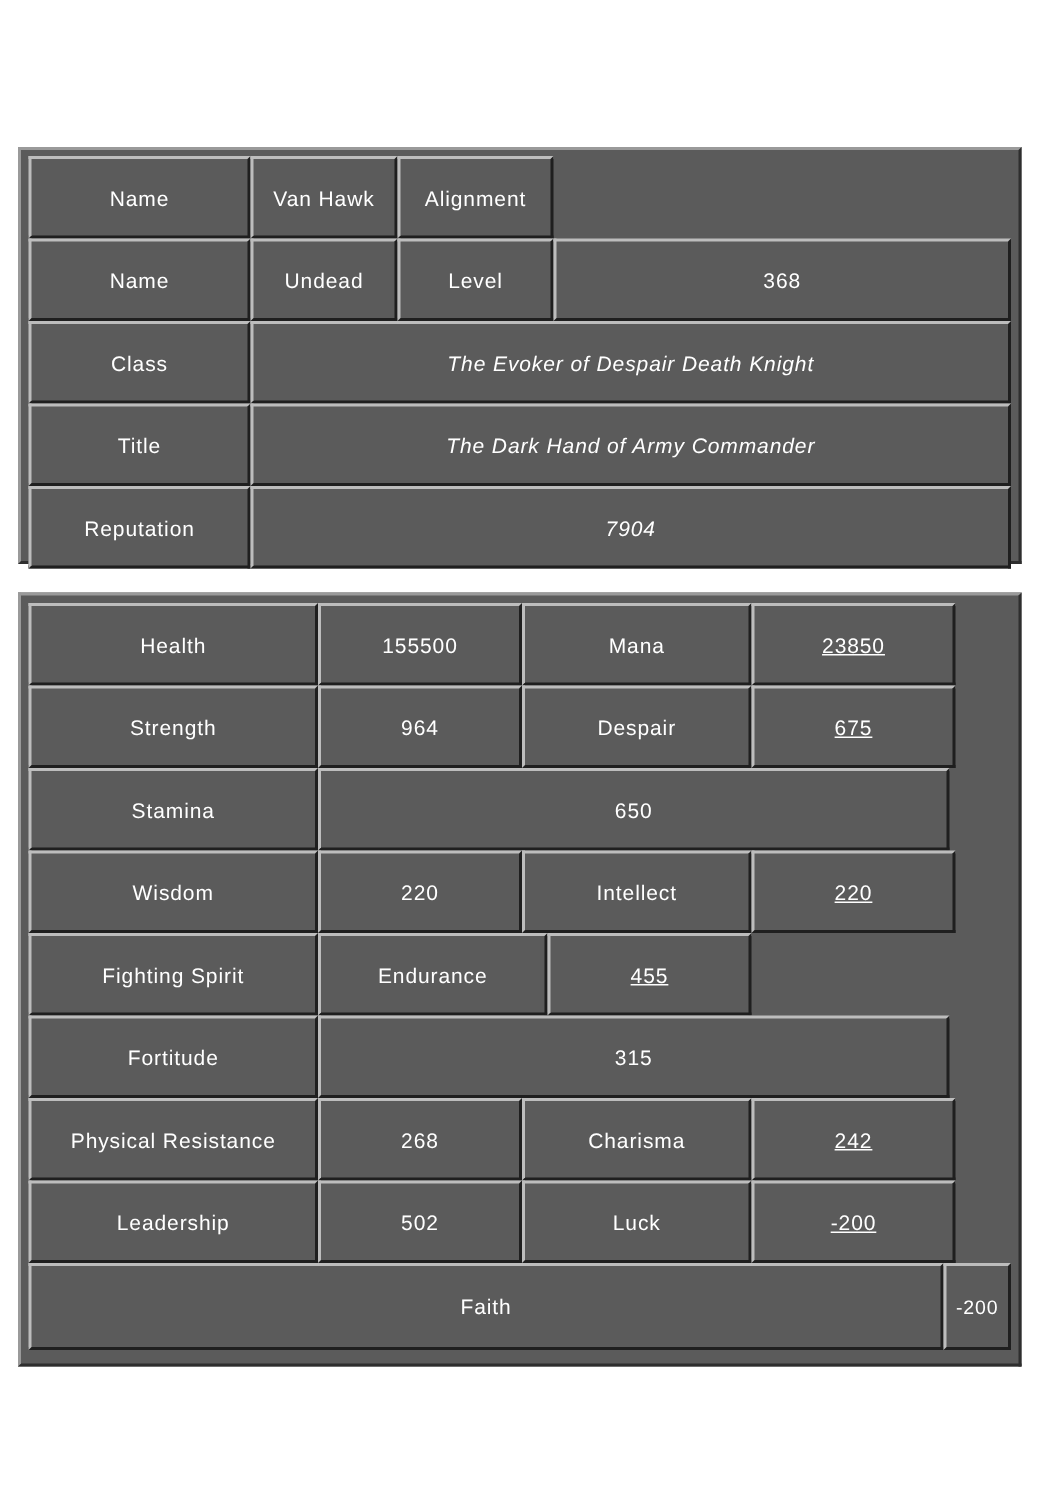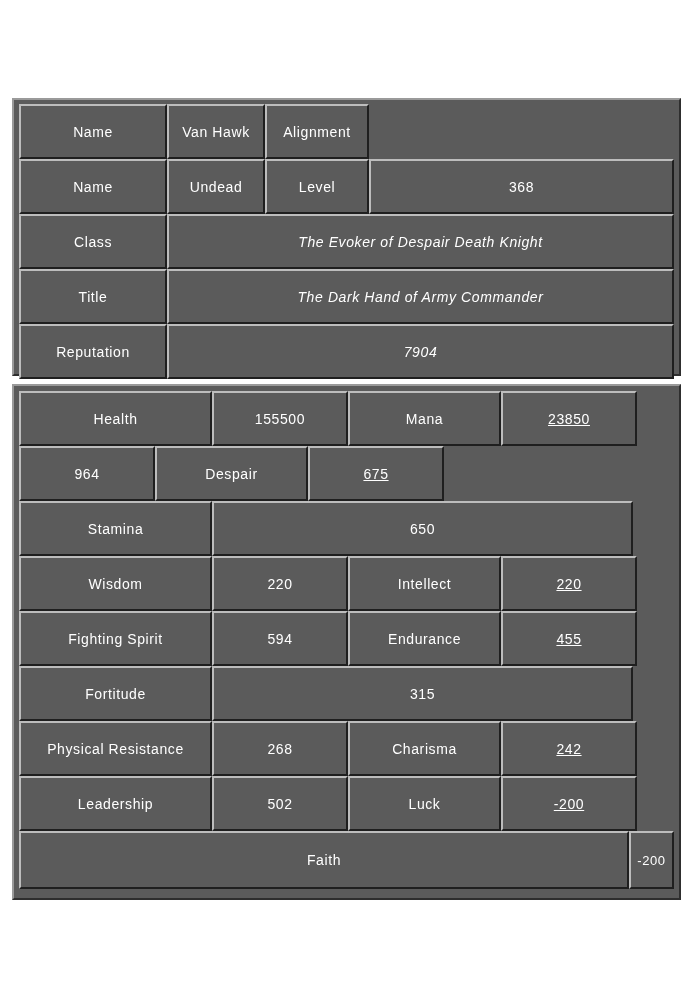--- a/index.html
+++ b/index.html
@@ -35,21 +35,21 @@
   #identity-panel {
     left: 12px;
     top: 98px;
     width: 669px;
     height: 278px;
     padding: 4px 5px 5px 5px;
   }
 
   #stats-panel {
     left: 12px;
-    top: 384px;
+    top: 395px;
     width: 669px;
     height: 516px;
     padding: 5px 5px 6px 5px;
   }
 
   
   .row {
     display: flex;
     width: 100%;
     box-sizing: border-box;
@@ -142,20 +142,21 @@
 
     <div class="row">
       <div class="cell s-label">Health</div>
       <div class="cell s-val">155500</div>
       <div class="cell s-label2">Mana</div>
       <div class="cell s-val2">23850</div>
       <div class="spacer s-gap"></div>
     </div>
 
     <div class="row">
+      <div class="cell s-label">Strength</div>
       <div class="cell s-val">964</div>
       <div class="cell s-label2">Despair</div>
       <div class="cell s-val2">675</div>
       <div class="spacer s-gap"></div>
     </div>
 
     <div class="row">
       <div class="cell s-label">Stamina</div>
       <div class="cell s-wide">650</div>
       <div class="spacer s-gap"></div>
@@ -164,21 +165,20 @@
     <div class="row">
       <div class="cell s-label">Wisdom</div>
       <div class="cell s-val">220</div>
       <div class="cell s-label2">Intellect</div>
       <div class="cell s-val2">220</div>
       <div class="spacer s-gap"></div>
     </div>
 
     <div class="row">
       <div class="cell s-label">Fighting Spirit</div>
-      <div class="cell s-val">594</div>
       <div class="cell s-label2">Endurance</div>
       <div class="cell s-val2">455</div>
       <div class="spacer s-gap"></div>
     </div>
 
     <div class="row">
       <div class="cell s-label">Fortitude</div>
       <div class="cell s-wide">315</div>
       <div class="spacer s-gap"></div>
     </div>

